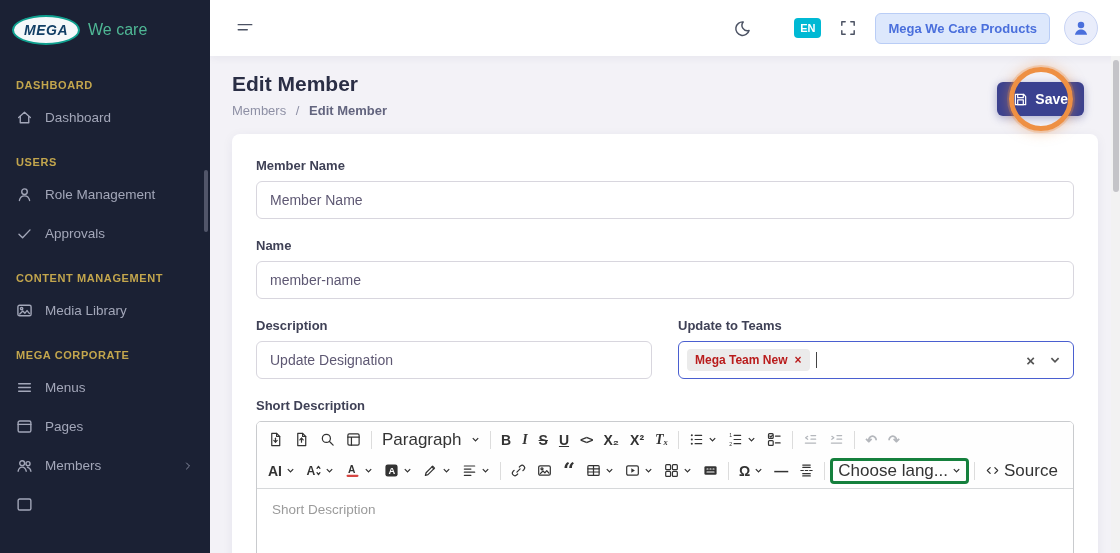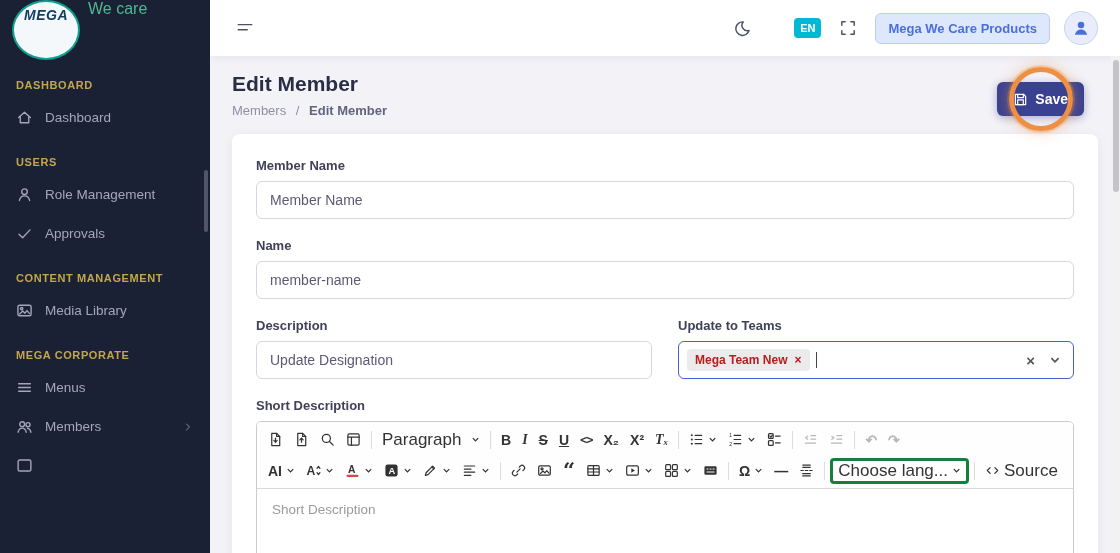--- a/index.html
+++ b/index.html
@@ -3,21 +3,21 @@
 <meta charset="utf-8">
 <style>
   html,body{margin:0;padding:0;width:1120px;height:553px;overflow:hidden;
     font-family:"Liberation Sans", sans-serif;background:#f3f2f7;color:#4b4b5e;}
   *{box-sizing:border-box;}
   button{font-family:inherit;}
   .app{display:flex;width:1120px;height:553px;overflow:hidden;}
 
   
   .sidebar{width:210px;flex:none;background:#1b2134;position:relative;overflow:hidden;}
-  .logo{height:60px;display:flex;gap:8px;padding:0 12px;cursor:pointer;}
+  .logo{height:60px;display:flex;align-items:center;gap:8px;padding:0 12px;cursor:pointer;}
   .oval{background:#f5f8fa;border:2px solid #0fa08f;border-radius:50%;padding:5px 10px;
         color:#123f66;font-weight:800;font-style:italic;font-size:14px;letter-spacing:.5px;}
   .tagline{color:#4fb795;font-size:16px;font-weight:400;}
   .sb-sec{padding:19px 16px 7px;font-size:11px;font-weight:700;letter-spacing:.6px;color:#c3a64d;}
   .sb-item{display:flex;align-items:center;gap:12px;padding:11px 16px;color:#a3a7b9;
            font-size:13.5px;cursor:pointer;}
   .sb-item .chevR{margin-left:auto;color:#8a8ea1;}
   .sb-thumb{position:absolute;top:170px;right:2px;width:4px;height:62px;background:#7d8296;
             border-radius:2px;opacity:.55;}
 
@@ -142,20 +142,27 @@
         </svg>
       <span>Media Library</span>
     </div>
 
     <div class="sb-sec">MEGA CORPORATE</div>
     <div class="sb-item">
       <svg class="svgi s17" viewBox="0 0 16 16">
           <path d="M2.5 4.5h11M2.5 8h11M2.5 11.5h11"></path>
         </svg>
       <span>Menus</span>
+    </div>
+    <div class="sb-item">
+      <svg class="svgi s17" viewBox="0 0 16 16">
+          <rect x="2" y="2.8" width="12" height="10.4" rx="1.5"></rect>
+          <path d="M2 6h12"></path>
+        </svg>
+      <span>Pages</span>
     </div>
     <div class="sb-item">
       <svg class="svgi s17" viewBox="0 0 16 16">
           <circle cx="5.8" cy="5.8" r="2.3"></circle>
           <path d="M2 13.4c.5-2.7 2-3.9 3.8-3.9s3.3 1.2 3.8 3.9"></path>
           <circle cx="11.3" cy="6.3" r="1.9"></circle>
           <path d="M10.8 9.7c1.7.3 2.9 1.4 3.2 3.7"></path>
         </svg>
       <span>Members</span>
       <svg class="svgi s12 chevR" viewBox="0 0 16 16">

